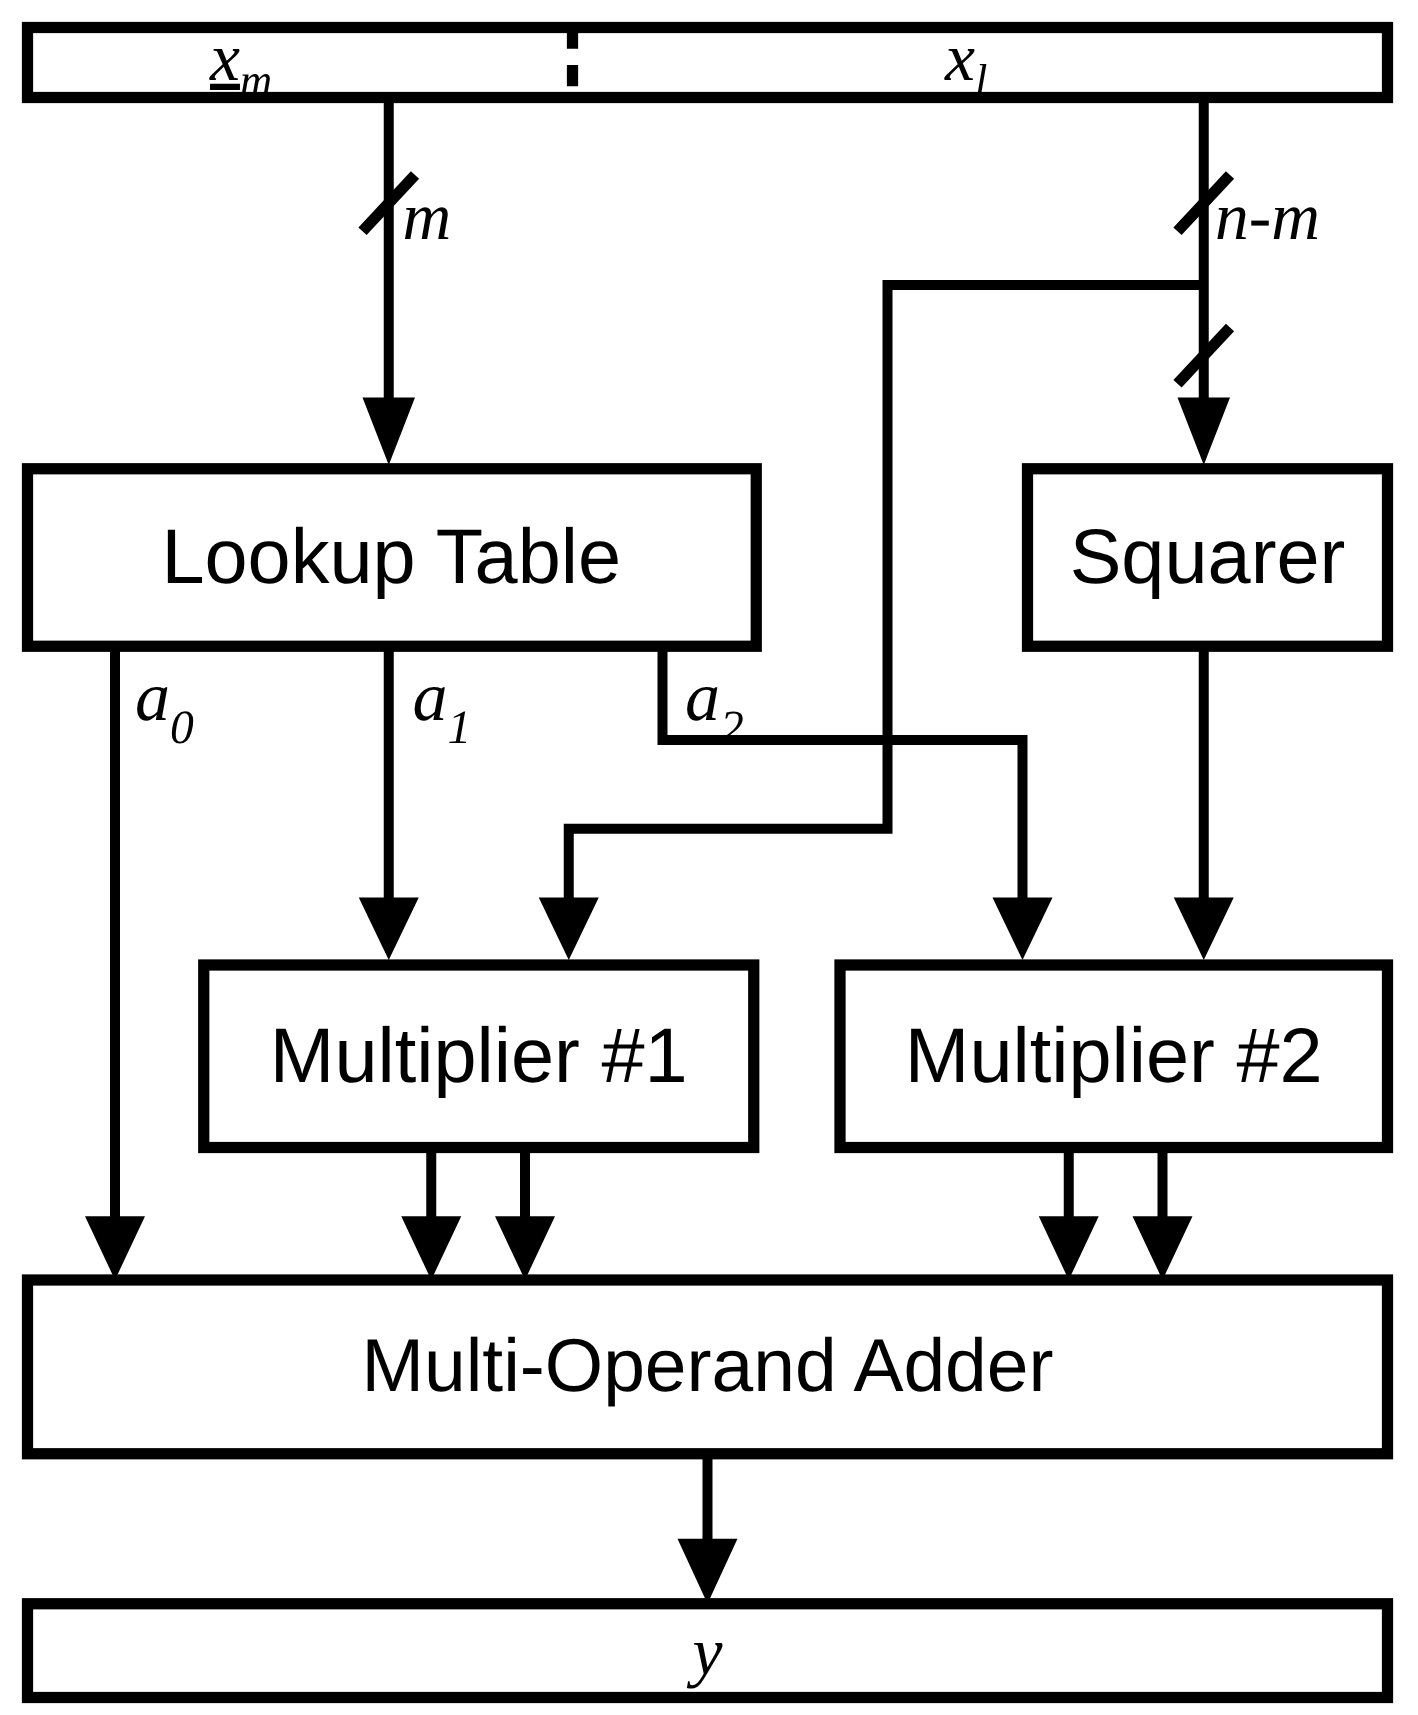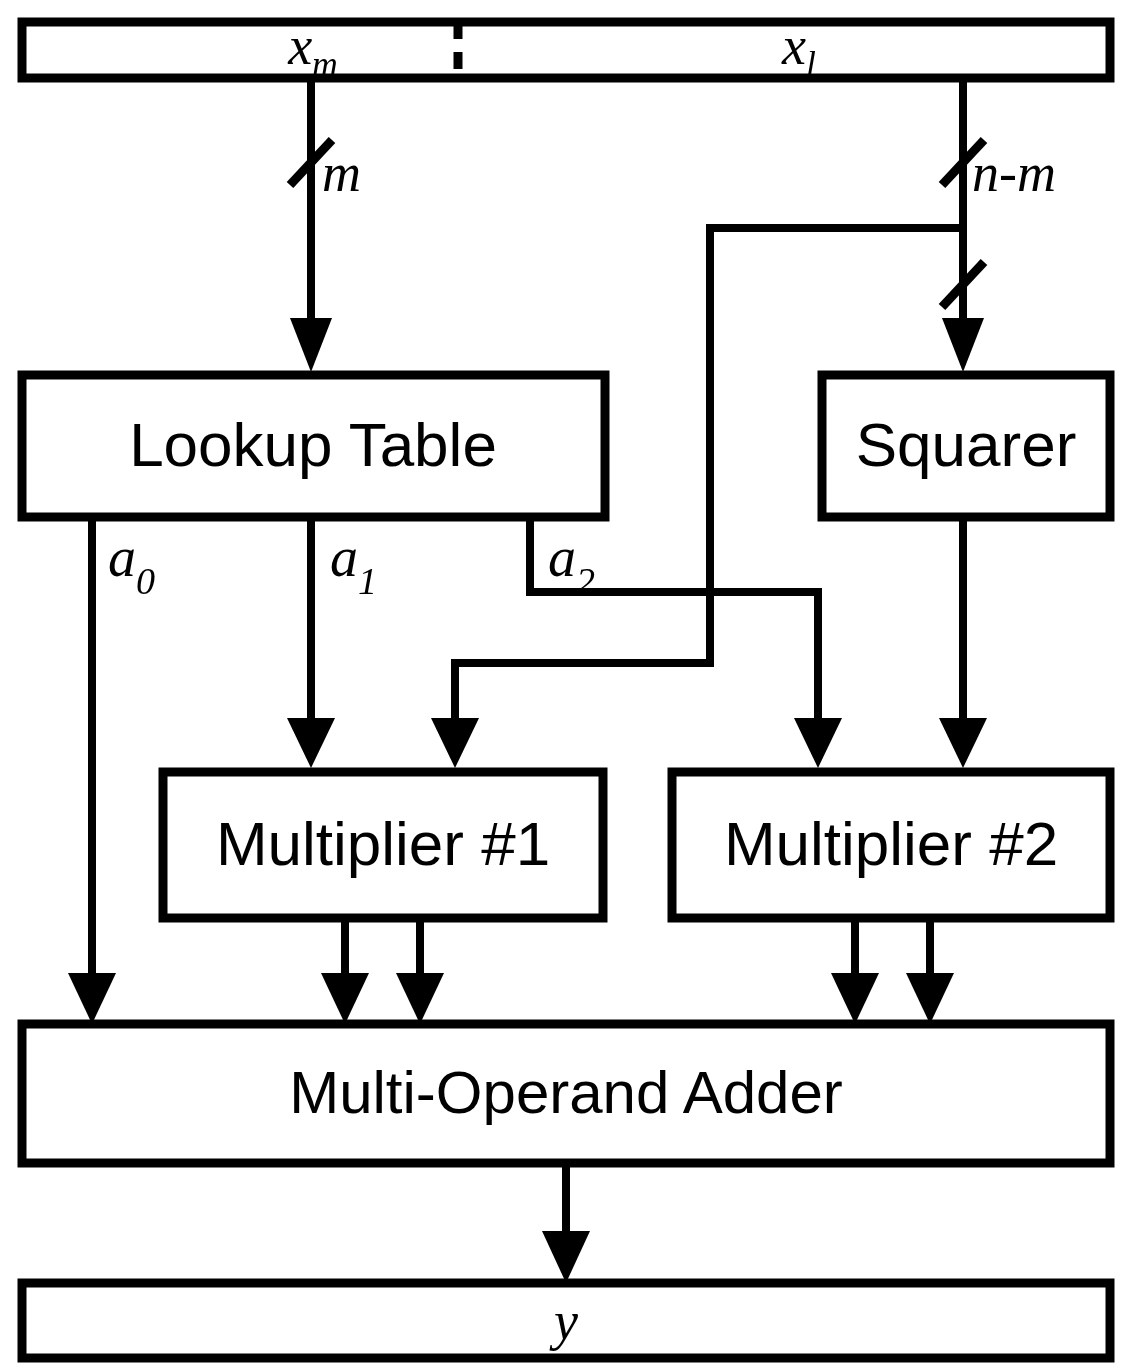--- a/index.html
+++ b/index.html
@@ -177,27 +177,27 @@
       <line class="wire" x1="566" y1="1163" x2="566" y2="1243"></line>
       <polygon class="arrowhead" points="542,1231 590,1231 566,1283"></polygon>
     </g>
 
     <g>
       <rect class="box-rect" x="22" y="1283" width="1088" height="75"></rect>
     </g>
 
   </svg>
 
-  <div style="position:absolute; left:168px; top:22px; width:290px; height:56px; display:flex; align-items:center; justify-content:center;">
+  <div style="position:absolute; left:168px; top:22px; width:290px; height:56px; display:flex; align-items:center; justify-content:flex-start;text-decoration:underline;">
     <span style="font-family:&quot;Liberation Serif&quot;, serif; font-style:italic; font-size:54px; color:#000;">
       <span>x</span><sub style="font-size:0.66em;">m</sub>
     </span>
   </div>
 
-  <div style="position:absolute; left:654px; top:22px; width:290px; height:56px; display:flex; align-items:center; justify-content:center;">
+  <div style="position:absolute; left:628px; top:22px; width:290px; height:56px; display:flex; align-items:center; justify-content:center;">
     <span style="font-family:&quot;Liberation Serif&quot;, serif; font-style:italic; font-size:54px; color:#000;">
       <span>x</span><sub style="font-size:0.66em;">l</sub>
     </span>
   </div>
 
   <div style="position:absolute; left:322px; top:142px; font-family:&quot;Liberation Serif&quot;, serif; font-style:italic; font-size:54px; color:#000; white-space:nowrap;">m</div>
 
   <div style="position:absolute; left:972px; top:142px; font-family:&quot;Liberation Serif&quot;, serif; font-style:italic; font-size:54px; color:#000; white-space:nowrap;">n-m</div>
 
 

